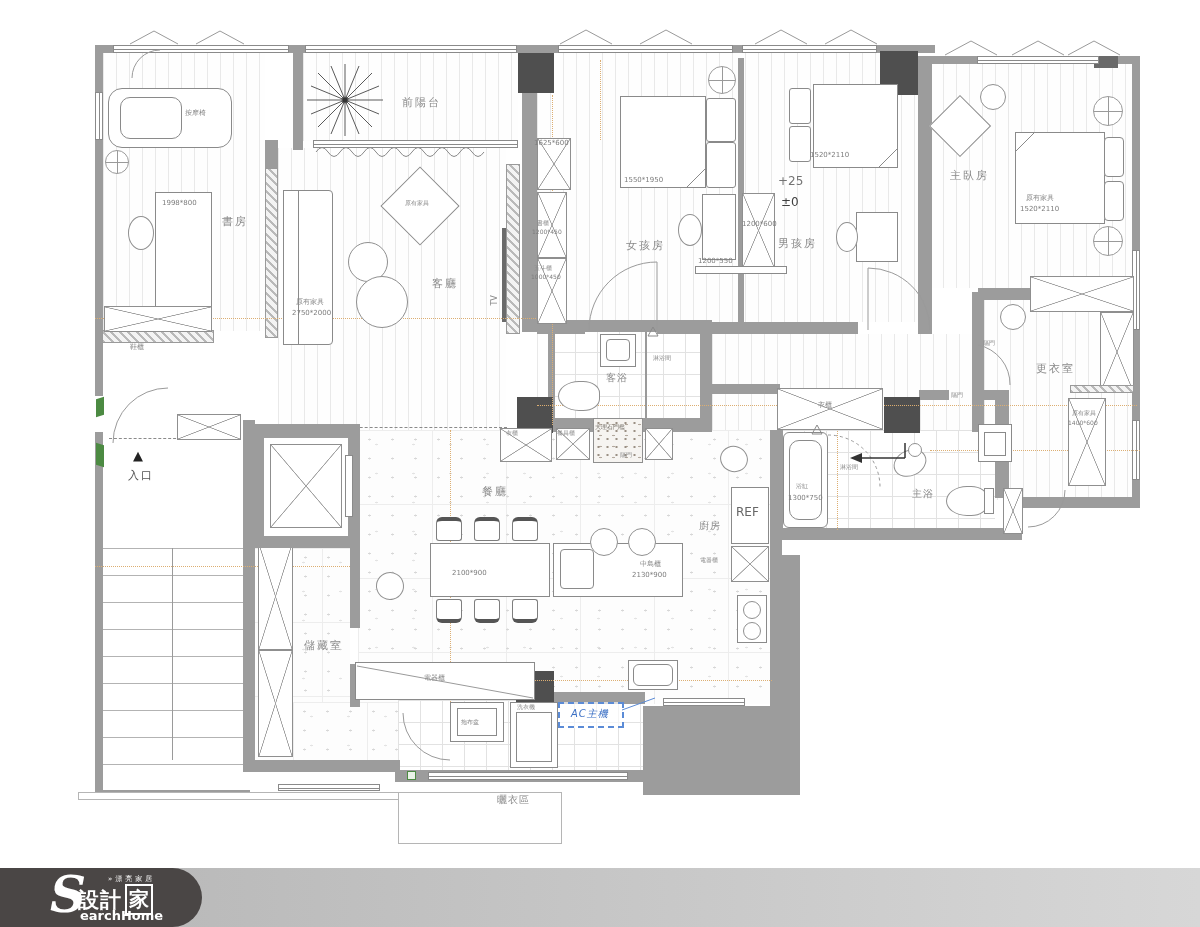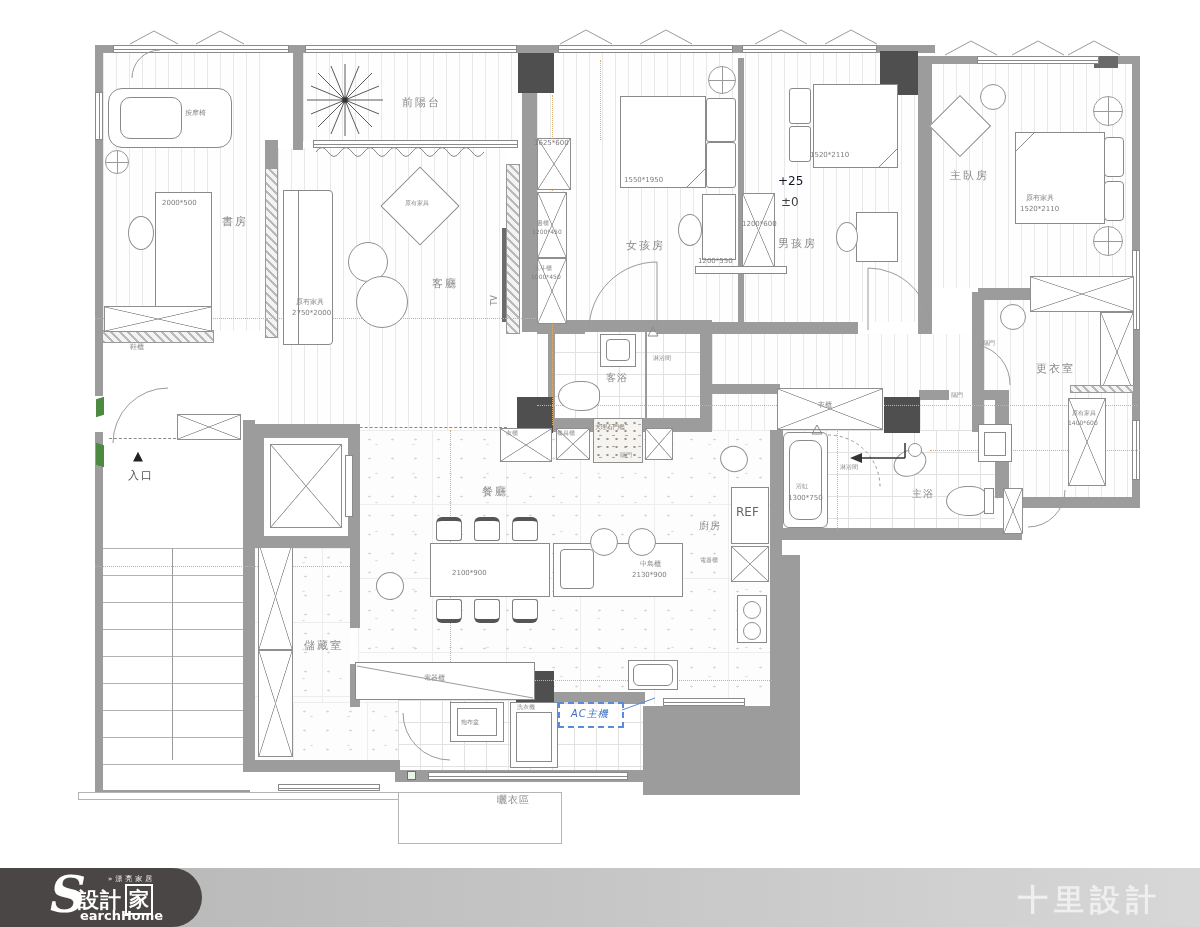--- a/index.html
+++ b/index.html
@@ -294,36 +294,36 @@
   <div class="abs lb t10" style="left:606px;top:372px;">客浴</div>
   <div class="abs lb t10" style="left:912px;top:488px;">主浴</div>
   <div class="abs lb t11" style="left:482px;top:486px;">餐廳</div>
   <div class="abs lb t10" style="left:692px;top:520px;margin-left:7px;">廚房</div>
   <div class="abs lb t11" style="left:304px;top:640px;">儲藏室</div>
   <div class="abs lb t10" style="left:497px;top:794px;">曬衣區</div>
   <div class="abs dk" style="left:133px;top:448px;font-size:13px;color:#222;">▲</div>
   <div class="abs dk t11" style="left:128px;top:468px;color:#555;">入口</div>
 
   <div class="abs lb t6" style="left:185px;top:110px;">按摩椅</div>
-  <div class="abs lb t6 dim" style="left:162px;top:200px;">2000*500</div>
+  <div class="abs lb t6 dim" style="left:162px;top:200px;">1998*800</div>
   <div class="abs lb t6" style="left:130px;top:344px;">鞋櫃</div>
   <div class="abs lb t6" style="left:296px;top:299px;">原有家具</div>
   <div class="abs lb t6 dim" style="left:292px;top:310px;">2750*2000</div>
   <div class="abs lb t5" style="left:405px;top:200px;">原有家具</div>
   <div class="abs lb t7" style="left:490px;top:296px;transform:rotate(-90deg);">TV</div>
   <div class="abs lb t6 dim" style="left:534px;top:140px;">1625*600</div>
   <div class="abs lb t5" style="left:537px;top:220px;">書櫃</div>
   <div class="abs lb t5 dim" style="left:532px;top:229px;">1200*450</div>
   <div class="abs lb t5" style="left:534px;top:265px;">五斗櫃</div>
   <div class="abs lb t5 dim" style="left:531px;top:274px;">1000*450</div>
   <div class="abs lb t6 dim" style="left:624px;top:177px;">1550*1950</div>
   <div class="abs lb t6 dim" style="left:698px;top:258px;">1200*550</div>
   <div class="abs lb t6 dim" style="left:742px;top:221px;">1200*600</div>
   <div class="abs lb t6 dim" style="left:810px;top:152px;">1520*2110</div>
-  <div class="abs dk" style="left:778px;top:174px;font-size:12px;color:#0f172a;">+25</div>
+  <div class="abs dk" style="left:778px;top:174px;font-size:12px;color:#737373;">+25</div>
   <div class="abs dk" style="left:781px;top:195px;font-size:12px;color:#3f3f3f;">±0</div>
   <div class="abs lb t6" style="left:1026px;top:195px;">原有家具</div>
   <div class="abs lb t6 dim" style="left:1020px;top:206px;">1520*2110</div>
   <div class="abs lb t5" style="left:1072px;top:410px;">原有家具</div>
   <div class="abs lb t5 dim" style="left:1068px;top:420px;">1400*600</div>
   <div class="abs lb t6" style="left:818px;top:402px;">衣櫃</div>
   <div class="abs lb t5" style="left:506px;top:430px;">衣櫃</div>
   <div class="abs lb t5" style="left:557px;top:430px;">餐具櫃</div>
   <div class="abs lb t5" style="left:595px;top:424px;color:#6f6a63;">大理石門檻</div>
   <div class="abs lb t5" style="left:620px;top:452px;">隔門</div>
@@ -345,15 +345,14 @@
 
   <div class="abs fbar" style="left:0;top:868px;width:1200px;height:59px;"></div>
   <div class="abs fcap" style="left:0;top:868px;width:202px;height:59px;"></div>
   <div class="abs logoS" style="left:50px;top:870px;">S</div>
   <div class="abs ltag" style="left:82px;top:874px;margin-left:26px;">»漂亮家居</div>
   <div class="abs" style="left:78px;top:884px;display:flex;align-items:center;">
     <span class="lcn">設計</span>
     <span class="ljia">家</span>
   </div>
   <div class="abs len" style="left:80px;top:908px;font-weight:bold;">earchHome</div>
-  <div class="abs designer" style="right:38px;top:880px;">十里設計</div>
 
 </div>
 
 </body></html>

